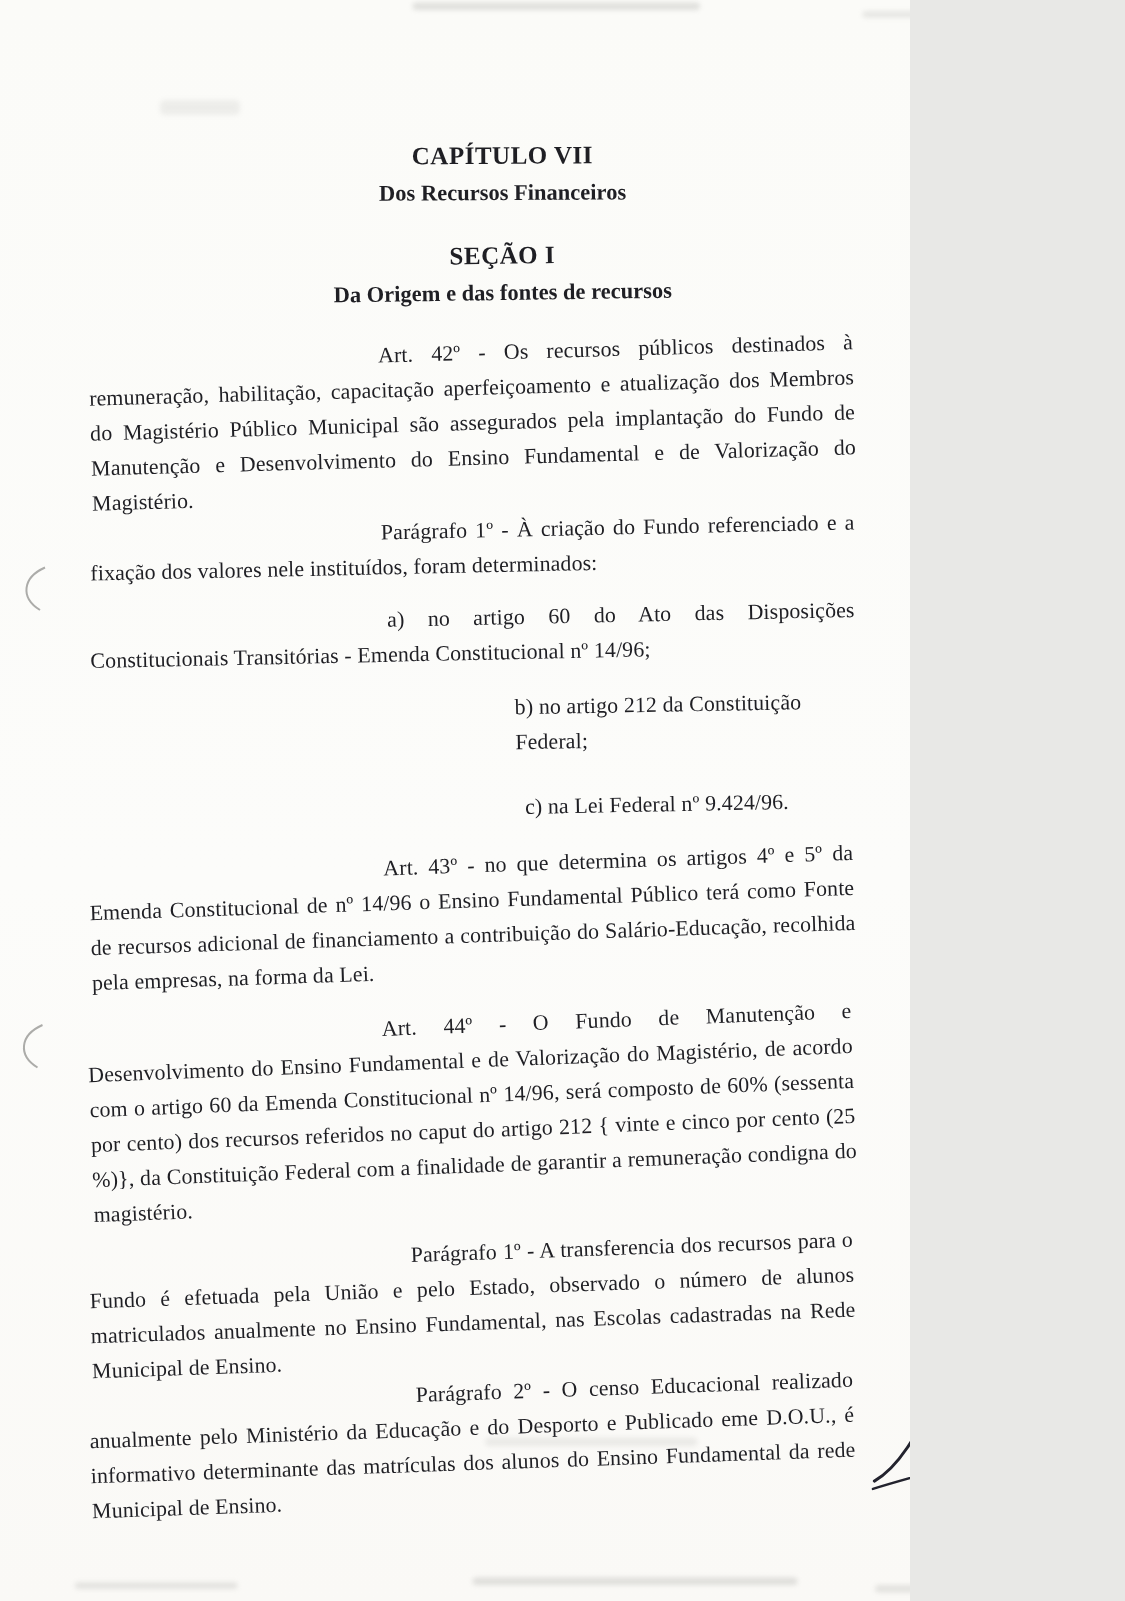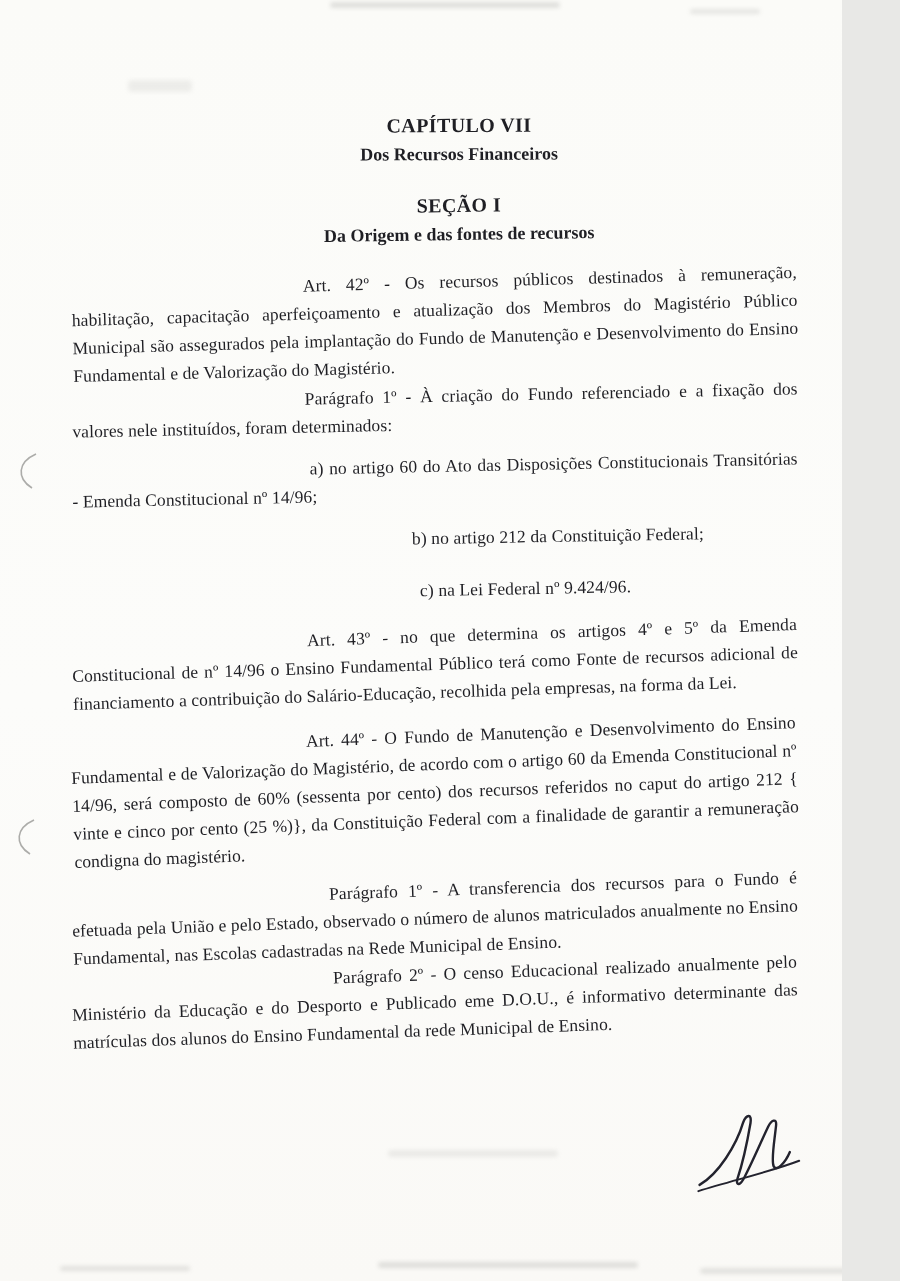--- a/index.html
+++ b/index.html
@@ -1,18 +1,18 @@
 <!DOCTYPE html>
 <html><head>
 <meta charset="utf-8">
 <style>
   html, body { margin: 0; padding: 0; background: #e8e8e6; }
   .page {
     position: relative;
-    width: 842px;
+    width: 728px;
     height: 1281px;
     background: linear-gradient(180deg, #fbfbf8 0%, #fcfcfa 55%, #faf9f6 100%);
     overflow: hidden;
     font-family: "Liberation Serif", "DejaVu Serif", serif;
     color: #1f1f24;
     text-decoration: underline;
   }
   .content { position: absolute; left: 72px; right: 44px; top: 112px; }
 
   .headings { text-align: center; margin-left: 48px; }

